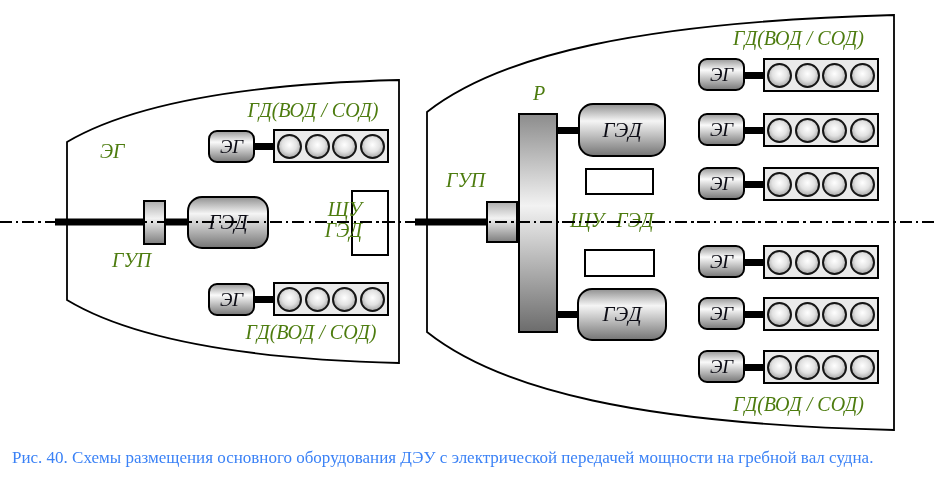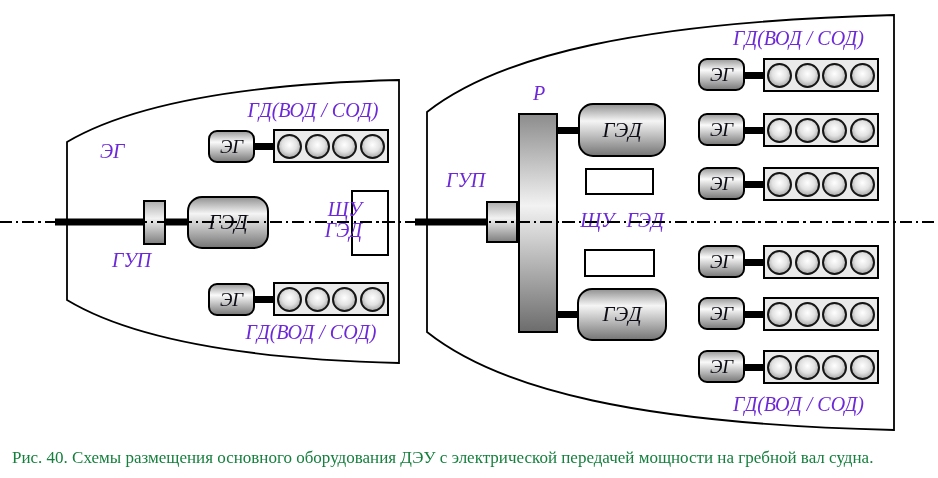--- a/index.html
+++ b/index.html
@@ -2,21 +2,21 @@
 <html><head>
 <meta charset="utf-8">
 <style>
   html,body{margin:0;padding:0;background:#ffffff;}
   .canvas{
     position:relative;width:938px;height:478px;background:#ffffff;overflow:hidden;
     font-family:"Liberation Serif", serif;
   }
   svg.hulls{position:absolute;left:0;top:0;z-index:0;}
   .lbl{
-    position:absolute;z-index:3;color:#6d28d9;font-style:italic;
+    position:absolute;z-index:3;color:#4d7c0f;font-style:italic;
     font-size:20px;line-height:21px;white-space:nowrap;
   }
   .egbox{
     position:absolute;z-index:2;width:43px;height:29px;border:2.5px solid #000;
     border-radius:9px;display:flex;align-items:center;justify-content:center;
     background:linear-gradient(180deg,#a0a0a0,#fafafa 35%,#7d7d7d);
     color:#0b0b14;font-style:italic;font-size:19px;
   }
   .gedbox{
     position:absolute;z-index:2;border:2.5px solid #000;border-radius:15px;
@@ -40,21 +40,21 @@
   .rbar{
     position:absolute;z-index:2;left:518px;top:113px;width:36px;height:216px;border:2px solid #000;
     background:linear-gradient(180deg,#8d8d8d,#f2f2f2 42%,#6d6d6d);
   }
   .wrect{position:absolute;z-index:2;border:2.5px solid #000;background:#ffffff;}
   .centerline{
     position:absolute;z-index:4;left:0;top:221px;width:938px;height:1.6px;
     background:repeating-linear-gradient(90deg,#000 0 12px,transparent 12px 16px,#000 16px 18.5px,transparent 18.5px 22.5px);
   }
   .caption{
-    position:absolute;z-index:3;left:12px;top:448px;color:#15803d;
+    position:absolute;z-index:3;left:12px;top:448px;color:#3b82f6;
     font-size:17px;font-style:normal;white-space:nowrap;
   }
   .two-line{text-align:right;}
 </style>
 </head>
 <body>
 
 <div class="canvas">
 
   <svg class="hulls" width="938" height="478" viewBox="0 0 938 478">
@@ -101,21 +101,21 @@
   <div class="lbl" style="left:446px;top:170px;">ГУП</div>
   <div class="lbl" style="left:533px;top:83px;">Р</div>
 
   <div class="coupling" style="left:486px;top:201px;width:28px;height:38px;"></div>
   <div class="rbar"></div>
 
   <div class="conn" style="left:556px;top:127px;width:24px;"></div>
   <div class="gedbox" style="left:578px;top:103px;width:84px;height:50px;">ГЭД</div>
   <div class="wrect" style="left:585px;top:168px;width:65px;height:23px;"></div>
 
-  <div class="lbl" style="left:570px;top:210px;width:104px;text-align:center;word-spacing:7px;">ЩУ ГЭД</div>
+  <div class="lbl" style="left:570px;top:210px;width:104px;word-spacing:7px;">ЩУ ГЭД</div>
 
   <div class="wrect" style="left:584px;top:249px;width:67px;height:24px;"></div>
   <div class="conn" style="left:556px;top:311px;width:24px;"></div>
   <div class="gedbox" style="left:577px;top:288px;width:86px;height:49px;">ГЭД</div>
 
   <div class="lbl" style="left:716px;top:28px;width:165px;text-align:center;">ГД(ВОД / СОД)</div>
 
   <div class="egbox" style="left:698px;top:58px;">ЭГ</div>
   <div class="conn" style="left:744px;top:72px;width:21px;"></div>
   <div class="engine" style="left:763px;top:58px;">

